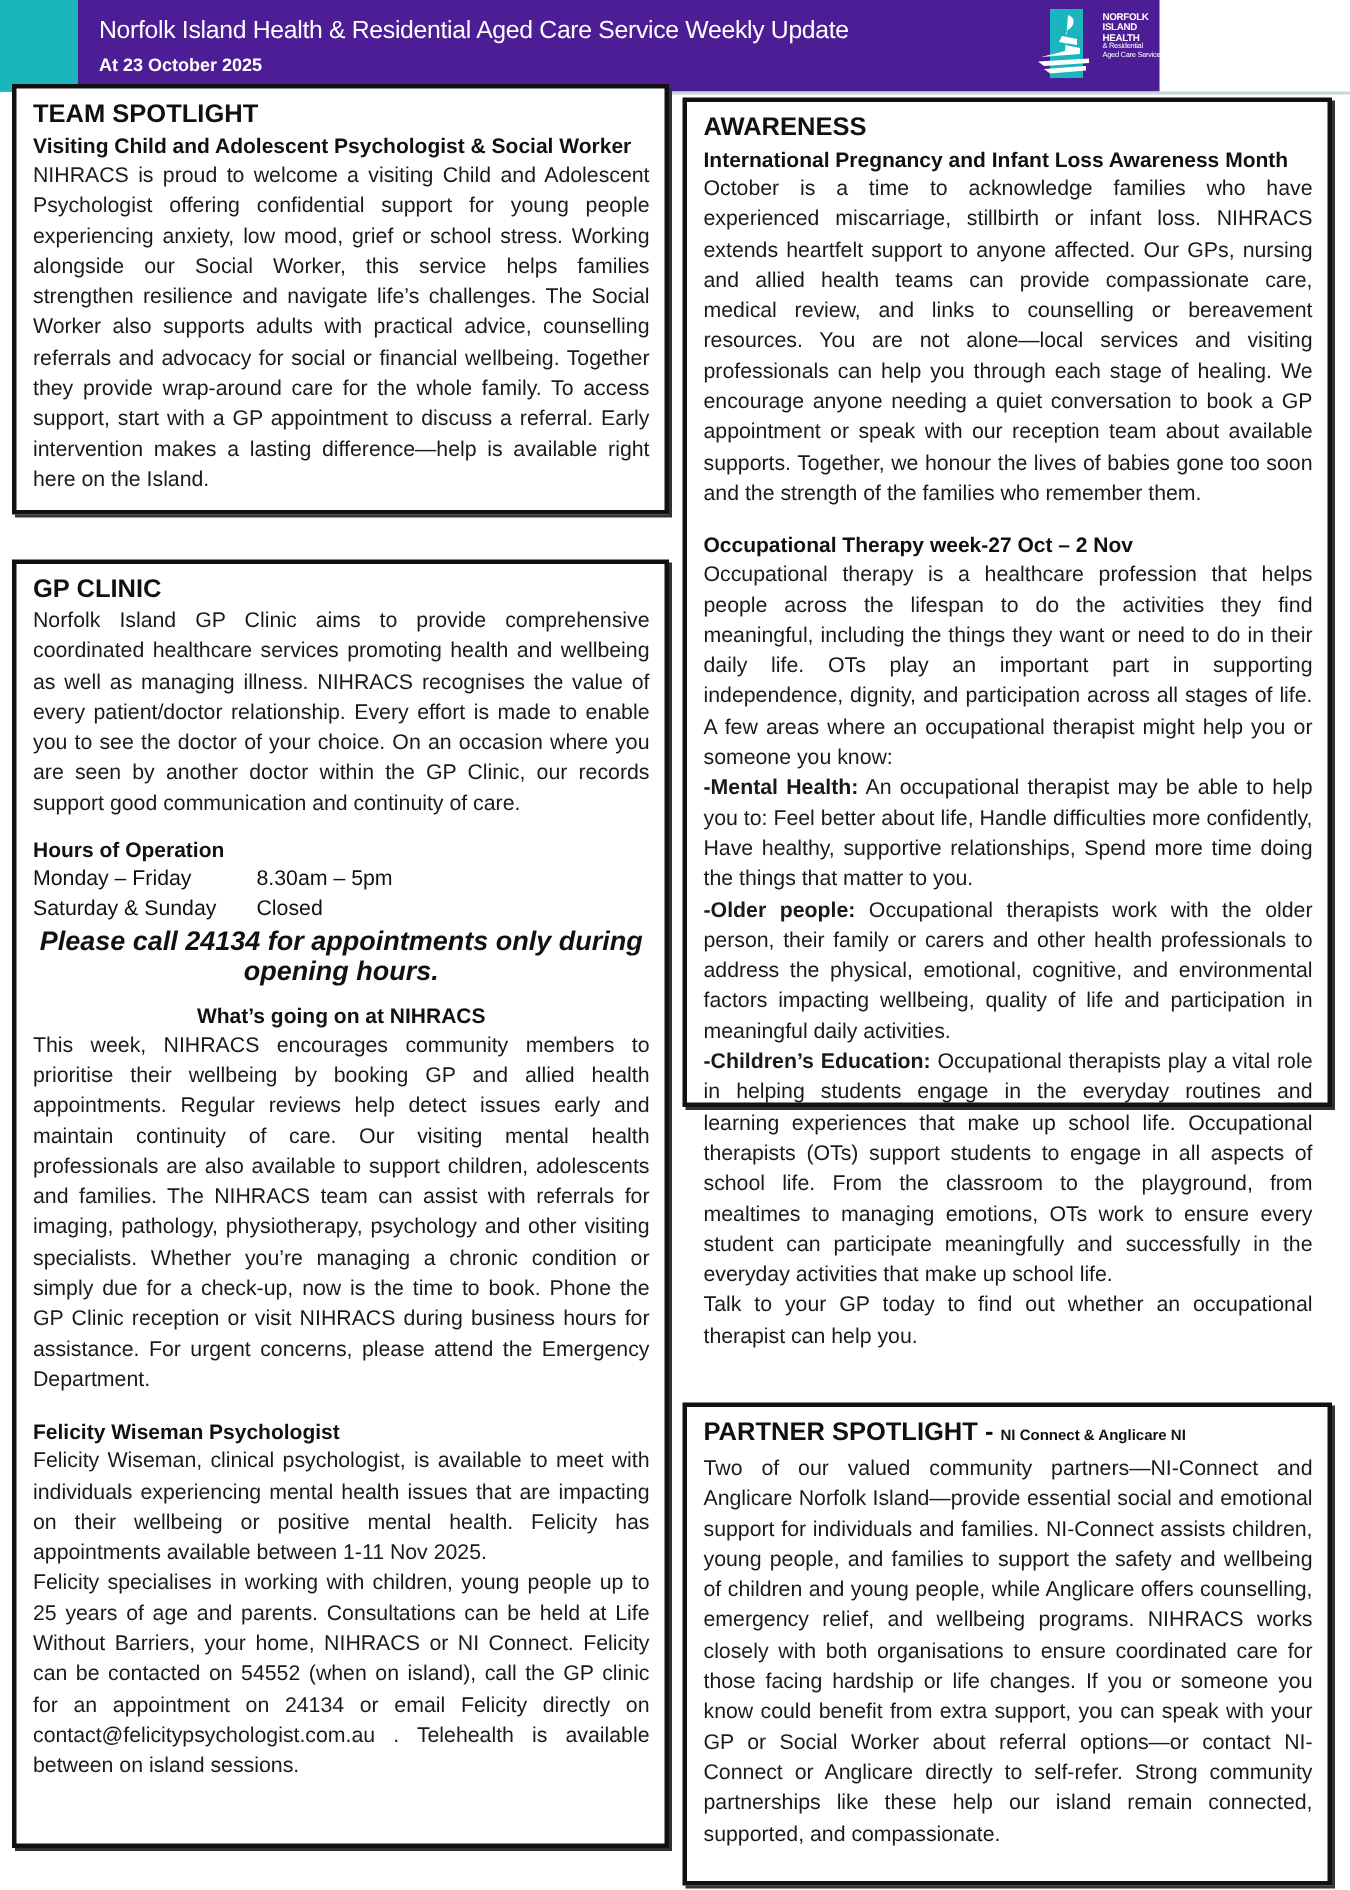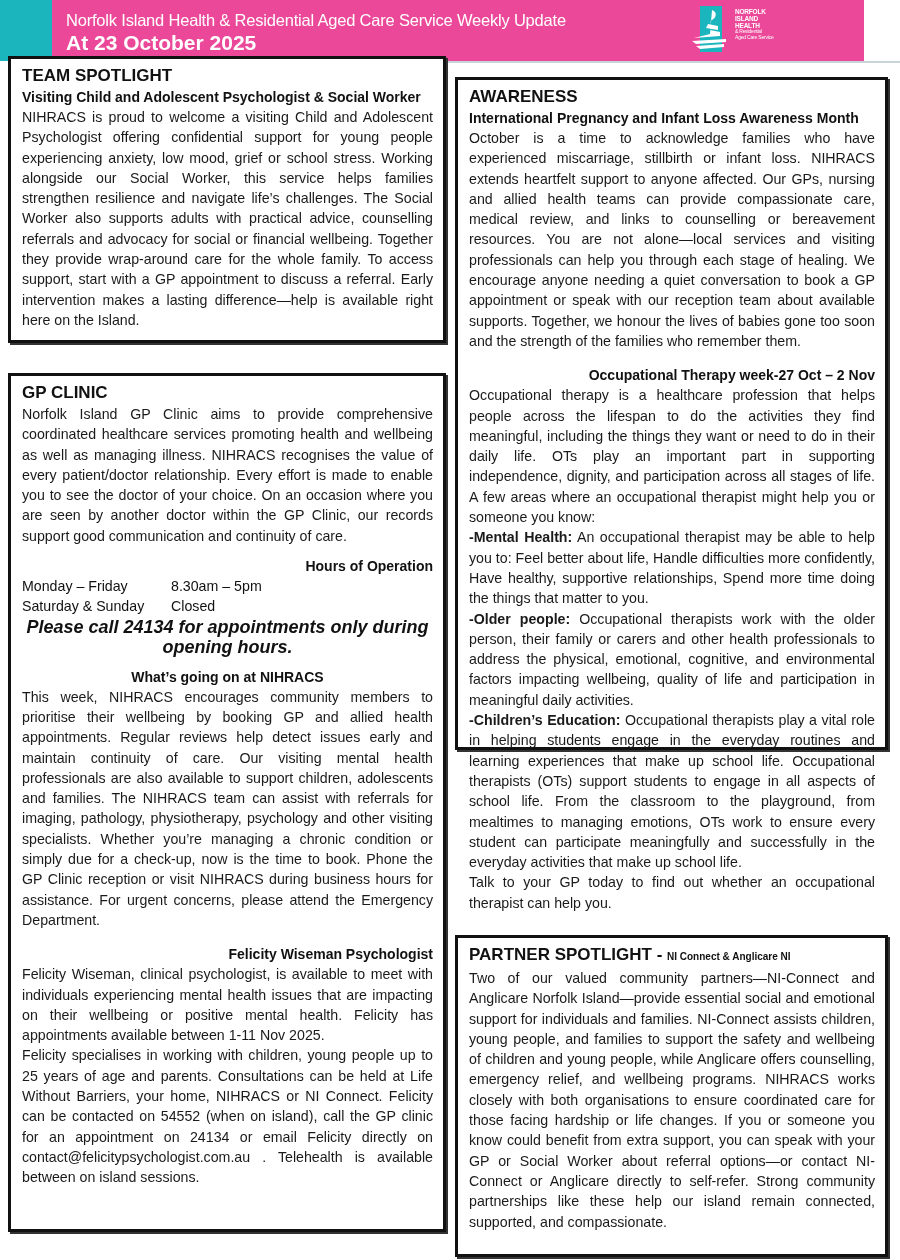--- a/index.html
+++ b/index.html
@@ -1,33 +1,33 @@
 <!DOCTYPE html>
 <html><head>
 <meta charset="utf-8">
 <style>
   * { box-sizing: border-box; margin: 0; padding: 0; }
   html, body { width: 900px; height: 1260px; background: #ffffff; overflow: hidden; }
   body { font-family: "Liberation Sans", sans-serif; color: #111111; position: relative; }
 
   .header {
-    position: absolute; left: 0; top: 0; width: 864px; height: 61px;
-    background: #ec4899;
+    position: absolute; left: 0; top: 0; width: 773px; height: 61px;
+    background: #4c1d95;
     text-decoration: underline;
   }
   .header-accent {
     position: absolute; left: 0; top: 0; width: 52px; height: 61px; background: #1bb5be;
   }
   .header-title {
     position: absolute; left: 66px; top: 10px; color: #ffffff;
     font-size: 16.5px; line-height: 20px; letter-spacing: -0.2px;
   }
   .header-date {
     position: absolute; left: 66px; top: 33px; color: #ffffff;
-    font-size: 21px; font-weight: bold; line-height: 20px;
+    font-size: 12px; font-weight: bold; line-height: 20px;
   }
   .header-underline {
     position: absolute; left: 52px; top: 61px; width: 848px; height: 2px; background: #c8d6dc;
   }
   .logo { position: absolute; left: 690px; top: 6px; width: 100px; height: 48px; }
   .logo-mark { position: absolute; left: 0; top: 0; width: 42px; height: 46px; }
   .logo-text {
     position: absolute; left: 45px; top: 2px; color: #ffffff;
     font-size: 6.5px; line-height: 7px; font-weight: bold; letter-spacing: -0.2px;
   }
@@ -35,31 +35,31 @@
 
   .box {
     position: absolute; border: 3px solid #111111; background: #ffffff;
     box-shadow: 2px 2px 0 #333333; padding: 6px 10px 6px 11px;
   }
   .box-title { font-size: 17px; font-weight: bold; line-height: 22px; }
   .box-sub { font-size: 14px; font-weight: bold; line-height: 20px; }
   .para {
     font-size: 14.2px; line-height: 20.3px; text-align: justify; color: #1a1a1a;
   }
-  .sub-head { font-size: 14px; font-weight: bold; line-height: 20px; margin-top: 10px; text-align: right; }
+  .sub-head { font-size: 14px; font-weight: bold; line-height: 20px; margin-top: 10px; }
   .hours-row { font-size: 14.2px; line-height: 20.3px; display: flex; align-items: flex-end; }
   .hours-day { width: 149px; }
   .note { font-size: 18px; line-height: 20px; font-weight: bold; font-style: italic; text-align: center; }
   .center-head { text-align: center; margin-top: 10px; }
   .inline-bold { font-weight: bold; }
   .title-small { font-size: 10px; }
 
   #box-team { left: 8px; top: 56px; width: 438px; height: 287px; }
   #box-gp { left: 8px; top: 373px; width: 438px; height: 859px; }
-  #box-awareness { left: 455px; top: 77px; width: 433px; height: 673px; }
+  #box-awareness { left: 455px; top: 65px; width: 433px; height: 673px; }
   #box-partner { left: 455px; top: 935px; width: 433px; height: 322px; }
 </style>
 </head>
 <body>
 
 <div class="header">
   <div class="header-accent"></div>
   <div class="header-title">Norfolk Island Health &amp; Residential Aged Care Service Weekly Update</div>
   <div class="header-date">At 23 October 2025</div>
   <div class="logo">

